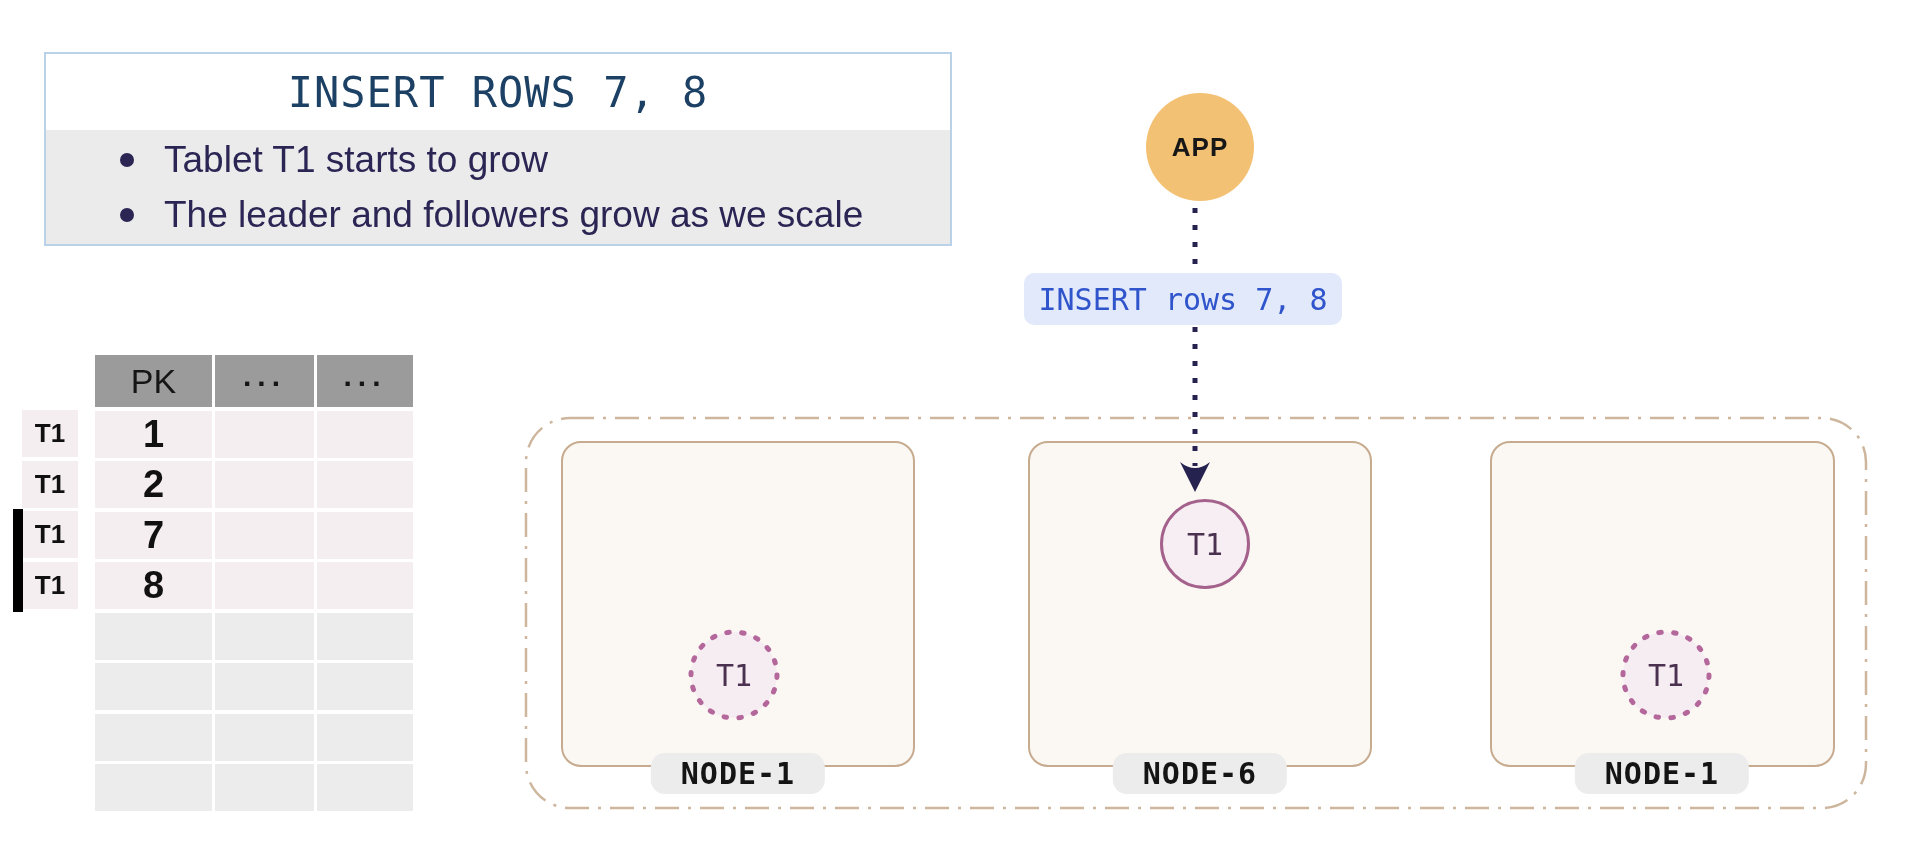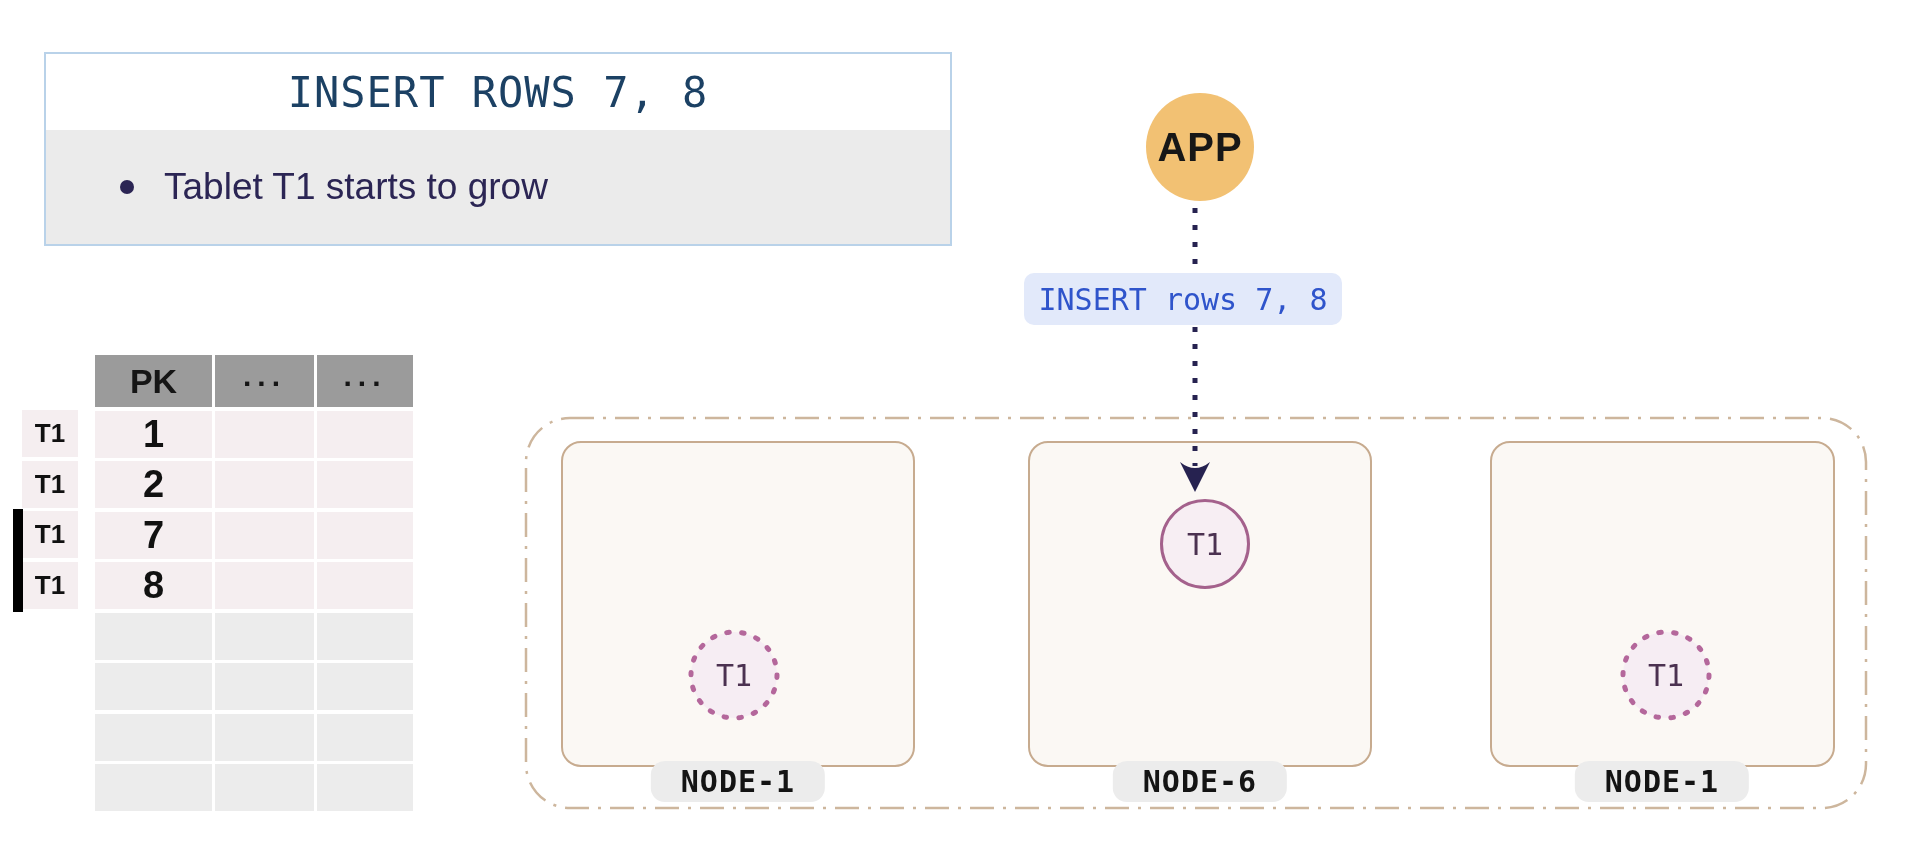--- a/index.html
+++ b/index.html
@@ -29,21 +29,21 @@
     width:14px;height:14px;border-radius:50%;background:#2b2554;
     margin-right:30px;flex:0 0 14px;
   }
   .bullet-text{font-size:37px;color:#2b2554;}
 
   
   .app-circle{
     position:absolute;left:1146px;top:93px;width:108px;height:108px;
     border-radius:50%;background:#f2c173;
     display:flex;align-items:center;justify-content:center;
-    font-weight:bold;font-size:40px;color:#171717;letter-spacing:1px;
+    font-weight:bold;font-size:26px;color:#171717;letter-spacing:1px;
   }
 
   
   .svg-layer{position:absolute;left:0;top:0;width:1912px;height:854px;pointer-events:none;}
   .layer-under{z-index:0;}
   .layer-over{z-index:3;}
 
   
   .query-pill{
     position:absolute;left:1024px;top:273px;width:318px;height:52px;z-index:4;
@@ -62,21 +62,20 @@
   .node-2{left:1028px;width:344px;}
   .node-3{left:1490px;width:345px;}
 
   .node-label{
     position:absolute;top:753px;height:41px;z-index:2;
     background:#ececec;border-radius:14px;padding:0 30px;
     display:flex;align-items:center;justify-content:center;
     font-family:"DejaVu Sans Mono","Liberation Mono",monospace;
     font-weight:bold;font-size:30px;color:#141414;letter-spacing:1px;
     transform:translateX(-50%);
-    margin-top:8px;
   }
   .node-label-1{left:738px;}
   .node-label-2{left:1200px;}
   .node-label-3{left:1662px;}
 
   
   .tablet{
     position:absolute;display:flex;align-items:center;justify-content:center;
     font-family:"DejaVu Sans Mono","Liberation Mono",monospace;
     font-size:30px;color:#4b3150;
@@ -92,21 +91,21 @@
 
   
   .data-table{
     position:absolute;left:95px;top:355px;z-index:1;
     display:grid;grid-template-columns:117px 99px 96px;
     grid-template-rows:52px repeat(8,47px);
     column-gap:3px;row-gap:3.5px;
   }
   .th{
     background:#9b9b9b;display:flex;align-items:center;justify-content:center;
-    font-weight:bold;font-size:34px;color:#151515;
+    font-weight:normal;font-size:34px;color:#151515;
   }
   .th-dots{font-size:30px;font-weight:800;letter-spacing:6px;padding-bottom:10px;}
   .cell-pink{background:#f5eef0;}
   .cell-gray{background:#ececec;}
   .cell-pk{
     display:flex;align-items:center;justify-content:center;
     font-weight:bold;font-size:38px;color:#111111;
   }
 
   .tablet-col{
@@ -129,20 +128,24 @@
 <svg class="svg-layer layer-under" viewBox="0 0 1912 854">
   <rect x="526" y="418" width="1340" height="390" rx="44" ry="44" fill="none" stroke="#cdb69d" stroke-width="2.5" stroke-dasharray="24 9 3 9"></rect>
 </svg>
 
 <div class="info-box">
   <div class="info-title">INSERT ROWS 7, 8</div>
   <div class="info-bullets">
     <div class="bullet-line">
       <span class="bullet-dot"></span>
       <span class="bullet-text">Tablet T1 starts to grow</span>
+    </div>
+    <div class="bullet-line">
+      <span class="bullet-dot"></span>
+      <span class="bullet-text">The leader and followers grow as we scale</span>
     </div>
   </div>
 </div>
 
 <div class="app-circle">APP</div>
 
 <div class="tablet-col">
   <div class="t1-cell">T1</div>
   <div class="t1-cell">T1</div>
   <div class="t1-cell">

